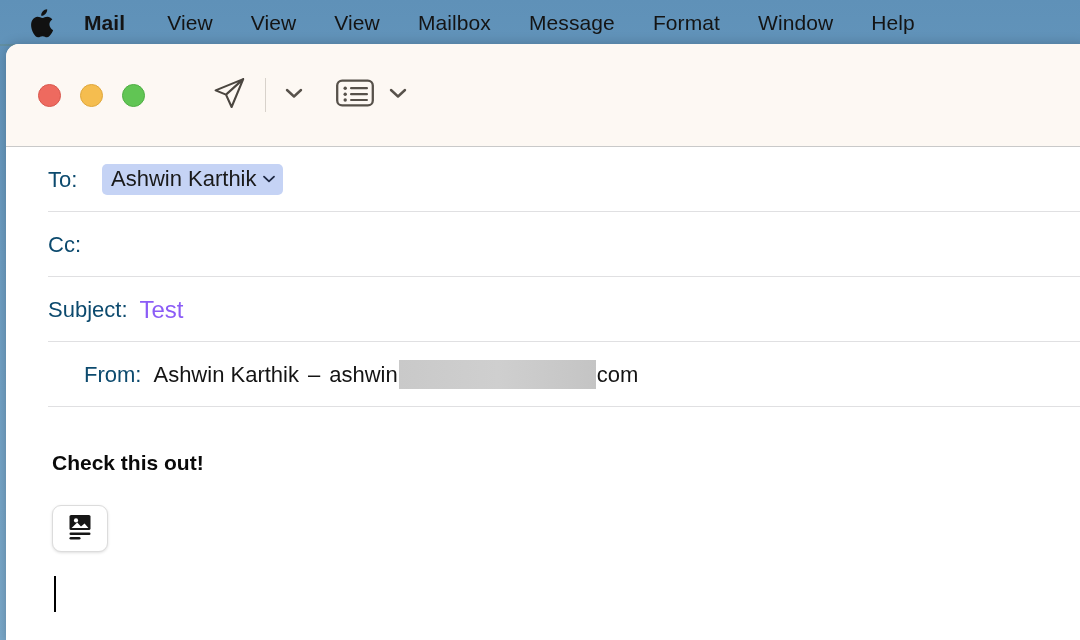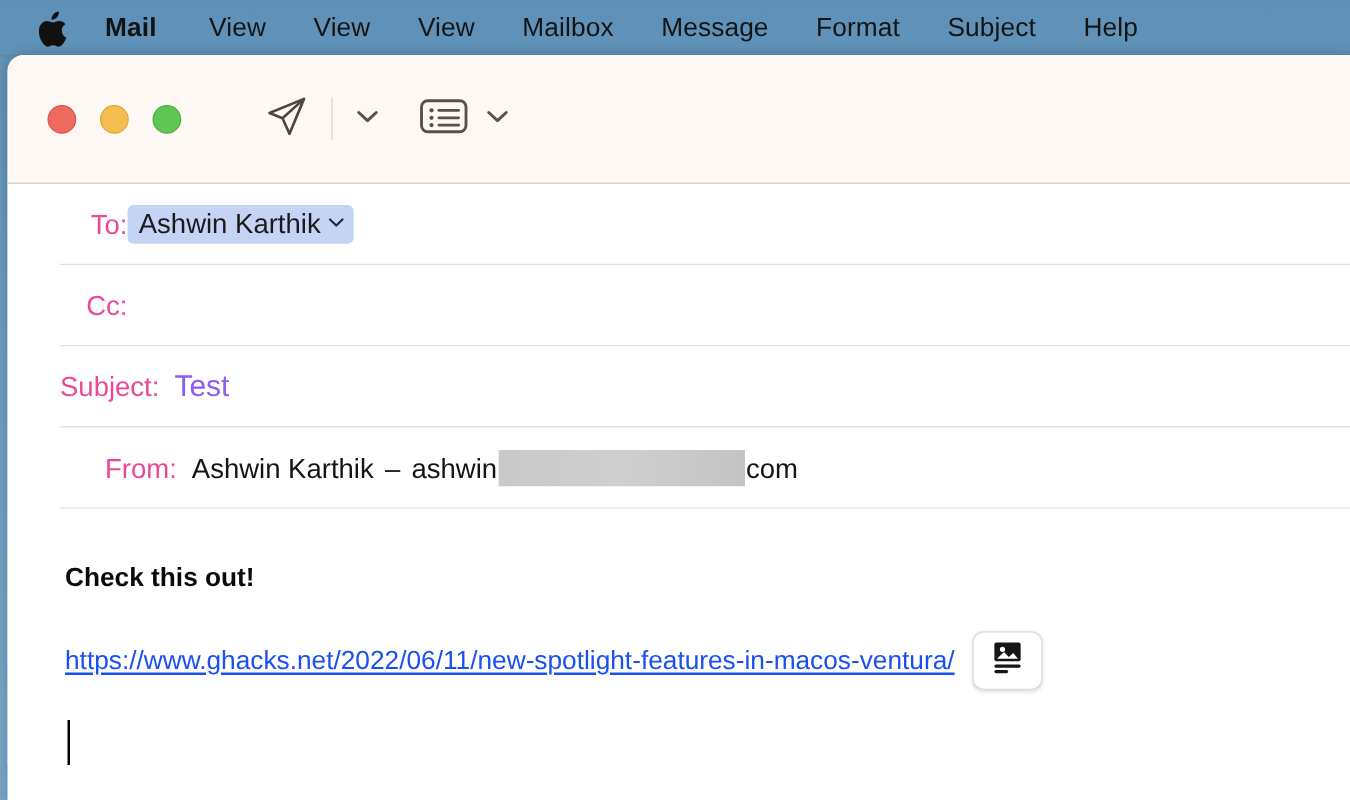--- a/index.html
+++ b/index.html
@@ -147,23 +147,22 @@
     content: "";
     position: absolute;
     left: 42px;
     right: 0;
     bottom: 0;
     height: 1px;
     background: #e0e0e2;
   }
   .field-label {
     font-size: 22px;
-    color: #ec4899;
+    color: #0c4a6e;
     white-space: nowrap;
-    text-align: right;
   }
   .lbl-to      { width: 54px; }
   .lbl-cc      { width: 54px; }
   .lbl-subject { margin-right: 12px; }
   .lbl-from    { margin-right: 12px; margin-left: 36px; }
 
   .recipient-token {
     display: inline-flex;
     align-items: center;
     background: #c5d3f5;
@@ -255,21 +254,21 @@
         <path fill="#111111" d="M22.1 21.2c-0.6 1.4-0.9 2.02-1.67 3.26-1.08 1.73-2.6 3.88-4.49 3.9-1.68 0.02-2.11-1.1-4.39-1.08-2.28 0.01-2.75 1.1-4.43 1.08-1.89-0.02-3.33-1.96-4.41-3.69C-0.3 19.84-0.62 14.2 1.24 11.2c1.32-2.13 3.41-3.38 5.37-3.38 2 0 3.26 1.1 4.91 1.1 1.6 0 2.58-1.1 4.89-1.1 1.75 0 3.6 0.95 4.92 2.6-4.32 2.37-3.62 8.54 0.77 10.78z"></path>
       </svg>
     </div>
     <div class="menu-item bold">Mail</div>
     <div class="menu-item">View</div>
     <div class="menu-item">View</div>
     <div class="menu-item">View</div>
     <div class="menu-item">Mailbox</div>
     <div class="menu-item">Message</div>
     <div class="menu-item">Format</div>
-    <div class="menu-item">Subject</div>
+    <div class="menu-item">Window</div>
     <div class="menu-item">Help</div>
   </div>
 
   <div id="window">
 
     <div id="toolbar">
 
       <div class="traffic">
         <div class="light red"></div>
         <div class="light yellow"></div>
@@ -355,21 +354,20 @@
           <span>com</span>
         </div>
       </div>
 
     </div>
 
     <div id="body">
       <div class="body-line-1">Check this out!</div>
 
       <div class="body-link-row">
-        <a class="body-link" href="#">https://www.ghacks.net/2022/06/11/new-spotlight-features-in-macos-ventura/</a>
         <div class="preview-toggle">
           <span>
             <svg width="30" height="28" viewBox="0 0 30 28" aria-hidden="true">
               <rect x="4.5" y="2.0" width="21" height="15" rx="1.6" fill="#161616"></rect>
               <circle cx="11.0" cy="7.4" r="2.1" fill="#ffffff"></circle>
               <path d="M6.6 15.0 L12.2 9.6 L16.0 13.6 L19.6 10.4 L23.4 15.0 Z" fill="#ffffff"></path>
               <rect x="4.5" y="19.6" width="21" height="2.5" rx="1.25" fill="#161616"></rect>
               <rect x="4.5" y="24.0" width="11" height="2.5" rx="1.25" fill="#161616"></rect>
             </svg>
           </span>

